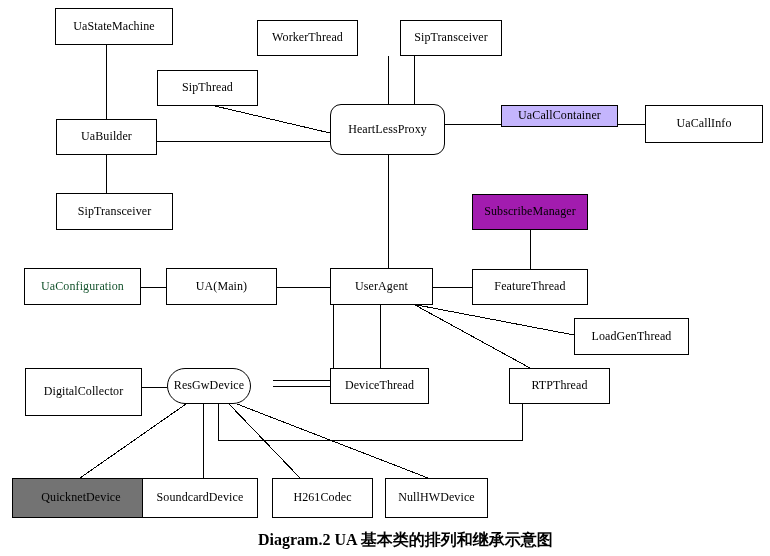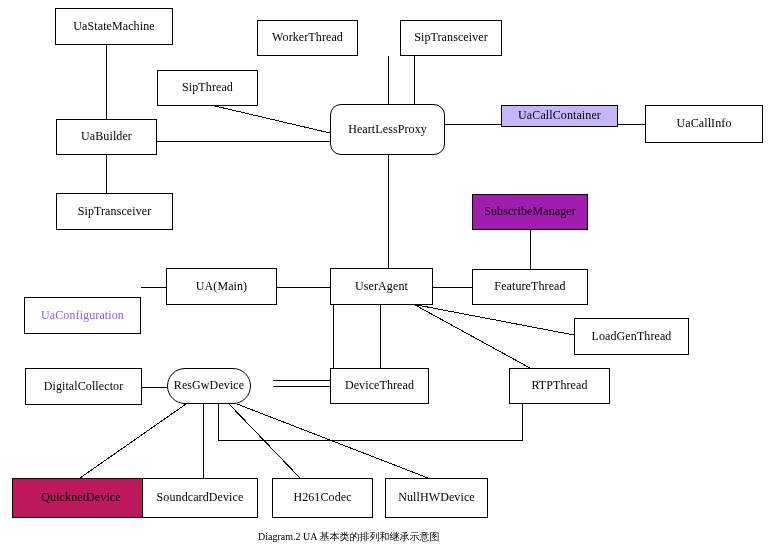--- a/index.html
+++ b/index.html
@@ -38,22 +38,22 @@
     text-align: center;
     font-size: 12px;
     line-height: 1.1;
     letter-spacing: 0.1px;
     white-space: nowrap;
     z-index: 2;
   }
   .caption {
     position: absolute;
     font-family: "Liberation Serif", "DejaVu Serif", serif;
-    font-weight: normal;
-    font-size: 10px;
+    font-weight: bold;
+    font-size: 16px;
     white-space: nowrap;
     z-index: 3;
   }
 </style>
 </head>
 <body>
 
 <div id="canvas" style="width: 770px; height: 556px; background: rgb(255, 255, 255); padding-left: 48px;">
 
   <svg id="edge-layer" viewBox="0 0 770 556" width="770" height="556" xmlns="http://www.w3.org/2000/svg">
@@ -107,48 +107,48 @@
       </div>
       <div class="node" style="left: 56px; top: 119px; width: 101px; height: 36px; border-color: rgb(0, 0, 0); background: rgb(255, 255, 255); color: rgb(0, 0, 0); align-items: center;">
         <span>UaBuilder</span>
       </div>
       <div class="node" style="left: 56px; top: 193px; width: 117px; height: 37px; border-color: rgb(0, 0, 0); background: rgb(255, 255, 255); color: rgb(0, 0, 0);">
         <span>SipTransceiver</span>
       </div>
       <div class="node" style="left: 472px; top: 194px; width: 116px; height: 36px; border-color: rgb(0, 0, 0); background: #a21caf; color: rgb(0, 0, 0);">
         <span>SubscribeManager</span>
       </div>
-      <div class="node" style="left: 24px; top: 268px; width: 117px; height: 37px; border-color: rgb(0, 0, 0); background: rgb(255, 255, 255); color: #8b5cf6; margin-top: 29px;">
+      <div class="node" style="left: 24px; top: 268px; width: 117px; height: 37px; border-color: rgb(0, 0, 0); background: rgb(255, 255, 255); color: #14532d;">
         <span>UaConfiguration</span>
       </div>
       <div class="node" style="left: 166px; top: 268px; width: 111px; height: 37px; border-color: rgb(0, 0, 0); background: rgb(255, 255, 255); color: rgb(0, 0, 0);">
         <span>UA(Main)</span>
       </div>
       <div class="node" style="left: 330px; top: 268px; width: 103px; height: 37px; border-color: rgb(0, 0, 0); background: rgb(255, 255, 255); color: rgb(0, 0, 0);">
         <span>UserAgent</span>
       </div>
       <div class="node" style="left: 472px; top: 269px; width: 116px; height: 36px; border-color: rgb(0, 0, 0); background: rgb(255, 255, 255); color: rgb(0, 0, 0);">
         <span>FeatureThread</span>
       </div>
       <div class="node" style="left: 574px; top: 318px; width: 115px; height: 37px; border-color: rgb(0, 0, 0); background: rgb(255, 255, 255); color: rgb(0, 0, 0);">
         <span>LoadGenThread</span>
       </div>
-      <div class="node" style="left: 25px; top: 368px; width: 117px; height: 37px; border-color: rgb(0, 0, 0); background: rgb(255, 255, 255); color: rgb(0, 0, 0);">
+      <div class="node" style="left: 25px; top: 368px; width: 117px; height: 48px; border-color: rgb(0, 0, 0); background: rgb(255, 255, 255); color: rgb(0, 0, 0);">
         <span>DigitalCollector</span>
       </div>
       <div class="node" style="left: 167px; top: 368px; width: 84px; height: 36px; border-color: rgb(0, 0, 0); background: rgb(255, 255, 255); color: rgb(0, 0, 0); border-radius: 18px;">
         <span>ResGwDevice</span>
       </div>
       <div class="node" style="left: 330px; top: 368px; width: 99px; height: 36px; border-color: rgb(0, 0, 0); background: rgb(255, 255, 255); color: rgb(0, 0, 0);">
         <span>DeviceThread</span>
       </div>
       <div class="node" style="left: 472px; top: 368px; width: 101px; height: 36px; border-color: rgb(0, 0, 0); background: rgb(255, 255, 255); color: rgb(0, 0, 0); margin-left: 37px;">
         <span>RTPThread</span>
       </div>
-      <div class="node" style="left: 12px; top: 478px; width: 138px; height: 40px; border-color: rgb(0, 0, 0); background: #be185d; color: rgb(0, 0, 0);">
+      <div class="node" style="left: 12px; top: 478px; width: 138px; height: 40px; border-color: rgb(0, 0, 0); background: #737373; color: rgb(0, 0, 0);">
         <span>QuicknetDevice</span>
       </div>
       <div class="node" style="left: 142px; top: 478px; width: 116px; height: 40px; border-color: rgb(0, 0, 0); background: rgb(255, 255, 255); color: rgb(0, 0, 0);">
         <span>SoundcardDevice</span>
       </div>
       <div class="node" style="left: 272px; top: 478px; width: 101px; height: 40px; border-color: rgb(0, 0, 0); background: rgb(255, 255, 255); color: rgb(0, 0, 0);">
         <span>H261Codec</span>
       </div>
       <div class="node" style="left: 385px; top: 478px; width: 103px; height: 40px; border-color: rgb(0, 0, 0); background: rgb(255, 255, 255); color: rgb(0, 0, 0); align-items: center;">
         <span>NullHWDevice</span>

